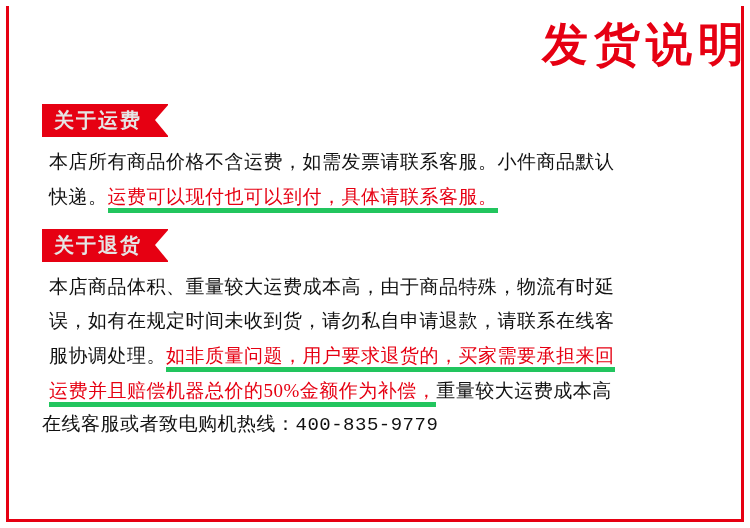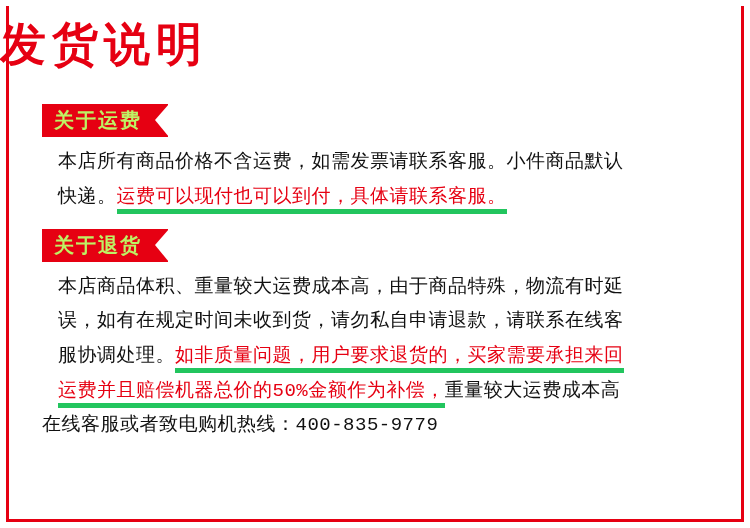--- a/index.html
+++ b/index.html
@@ -37,41 +37,41 @@
     top: 0px;
     width: 732px;
     height: 92px;
     background: #ffffff;
   }
   .title {
     position: absolute;
     left: 0;
     top: 14px;
     width: 750px;
-    text-align: left;
+    text-align: right;
     color: #e60012;
     font-size: 46px;
     font-weight: bold;
     letter-spacing: 6px;
     font-family: "Liberation Sans", sans-serif;
   }
 
   .content {
     position: absolute;
     left: 42px;
     top: 104px;
     width: 672px;
   }
 
   
   .tag {
     position: relative;
     display: inline-block;
     background: #e60012;
-    color: #bef264;
+    color: #e5e5e5;
     font-size: 20px;
     font-weight: bold;
     letter-spacing: 2px;
     padding: 6px 26px 7px 12px;
     line-height: 1;
     margin-bottom: 10px;
   }
   .tag::after {
     content: "";
     position: absolute;
@@ -82,22 +82,22 @@
     border-top: 16px solid transparent;
     border-bottom: 17px solid transparent;
     border-right: 14px solid #ffffff;
   }
 
   .para {
     font-size: 19px;
     line-height: 1.62;
     color: #111111;
     letter-spacing: 0.5px;
-    margin: 0 0 4px 16px;
-    font-family: Liberation Mono, monospace;
+    margin: 0 0 4px 7px;
+    font-family: Liberation Serif, serif;
   }
   .blk { color: #111111; }
   .red-u {
     color: #e60012;
     border-bottom: 5px solid #22c55e;
     padding-bottom: 1px;
   }
   .section-shipping { margin-bottom: 14px; }
   .section-return { margin-top: 16px; }
   .hotline {

